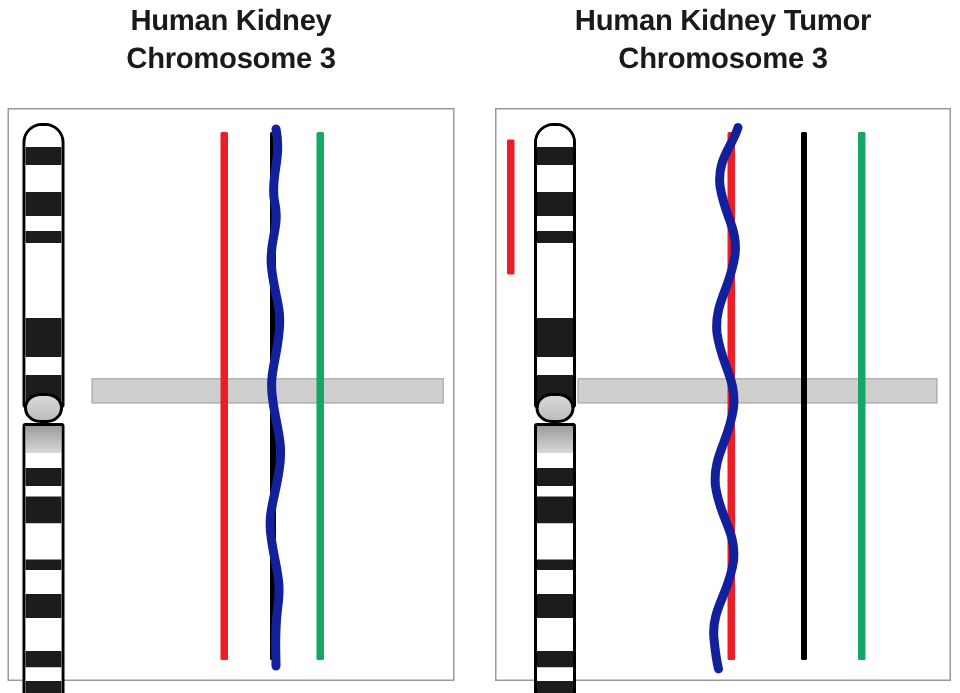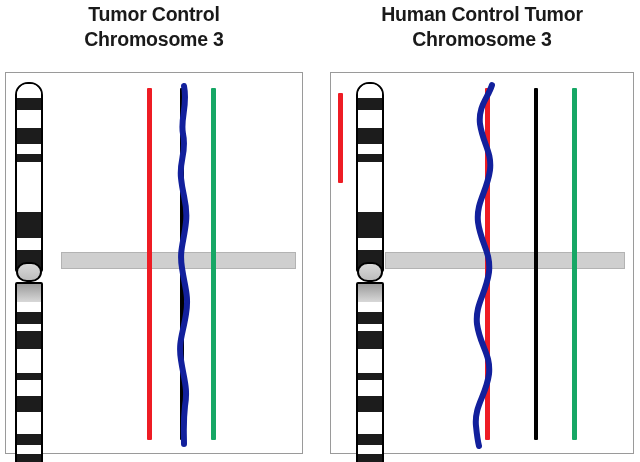--- a/index.html
+++ b/index.html
@@ -63,25 +63,25 @@
   svg.wavy{position:absolute;overflow:visible;}
 
   .frag{position:absolute;width:5px;border-radius:1px;}
 </style>
 </head>
 <body>
 
 <div class="figure">
 
   <div class="panel-title" id="title-control">
-    <span class="ln">Tumor Control</span>
+    <span class="ln">Human Kidney</span>
     <span class="ln">Chromosome 3</span>
   </div>
   <div class="panel-title" id="title-tumor">
-    <span class="ln">Human Control Tumor</span>
+    <span class="ln">Human Kidney Tumor</span>
     <span class="ln">Chromosome 3</span>
   </div>
 
   <div class="panel" id="panel-control">
     <div class="panel-frame"></div>
 
     <div class="gray-band" style="left:56px;top:180px;width:235px;"></div>
 
     <div class="ideogram" style="left:10px;top:10px;height:370px;">
       <div class="arm arm-p" style="top:0;height:190px;">

